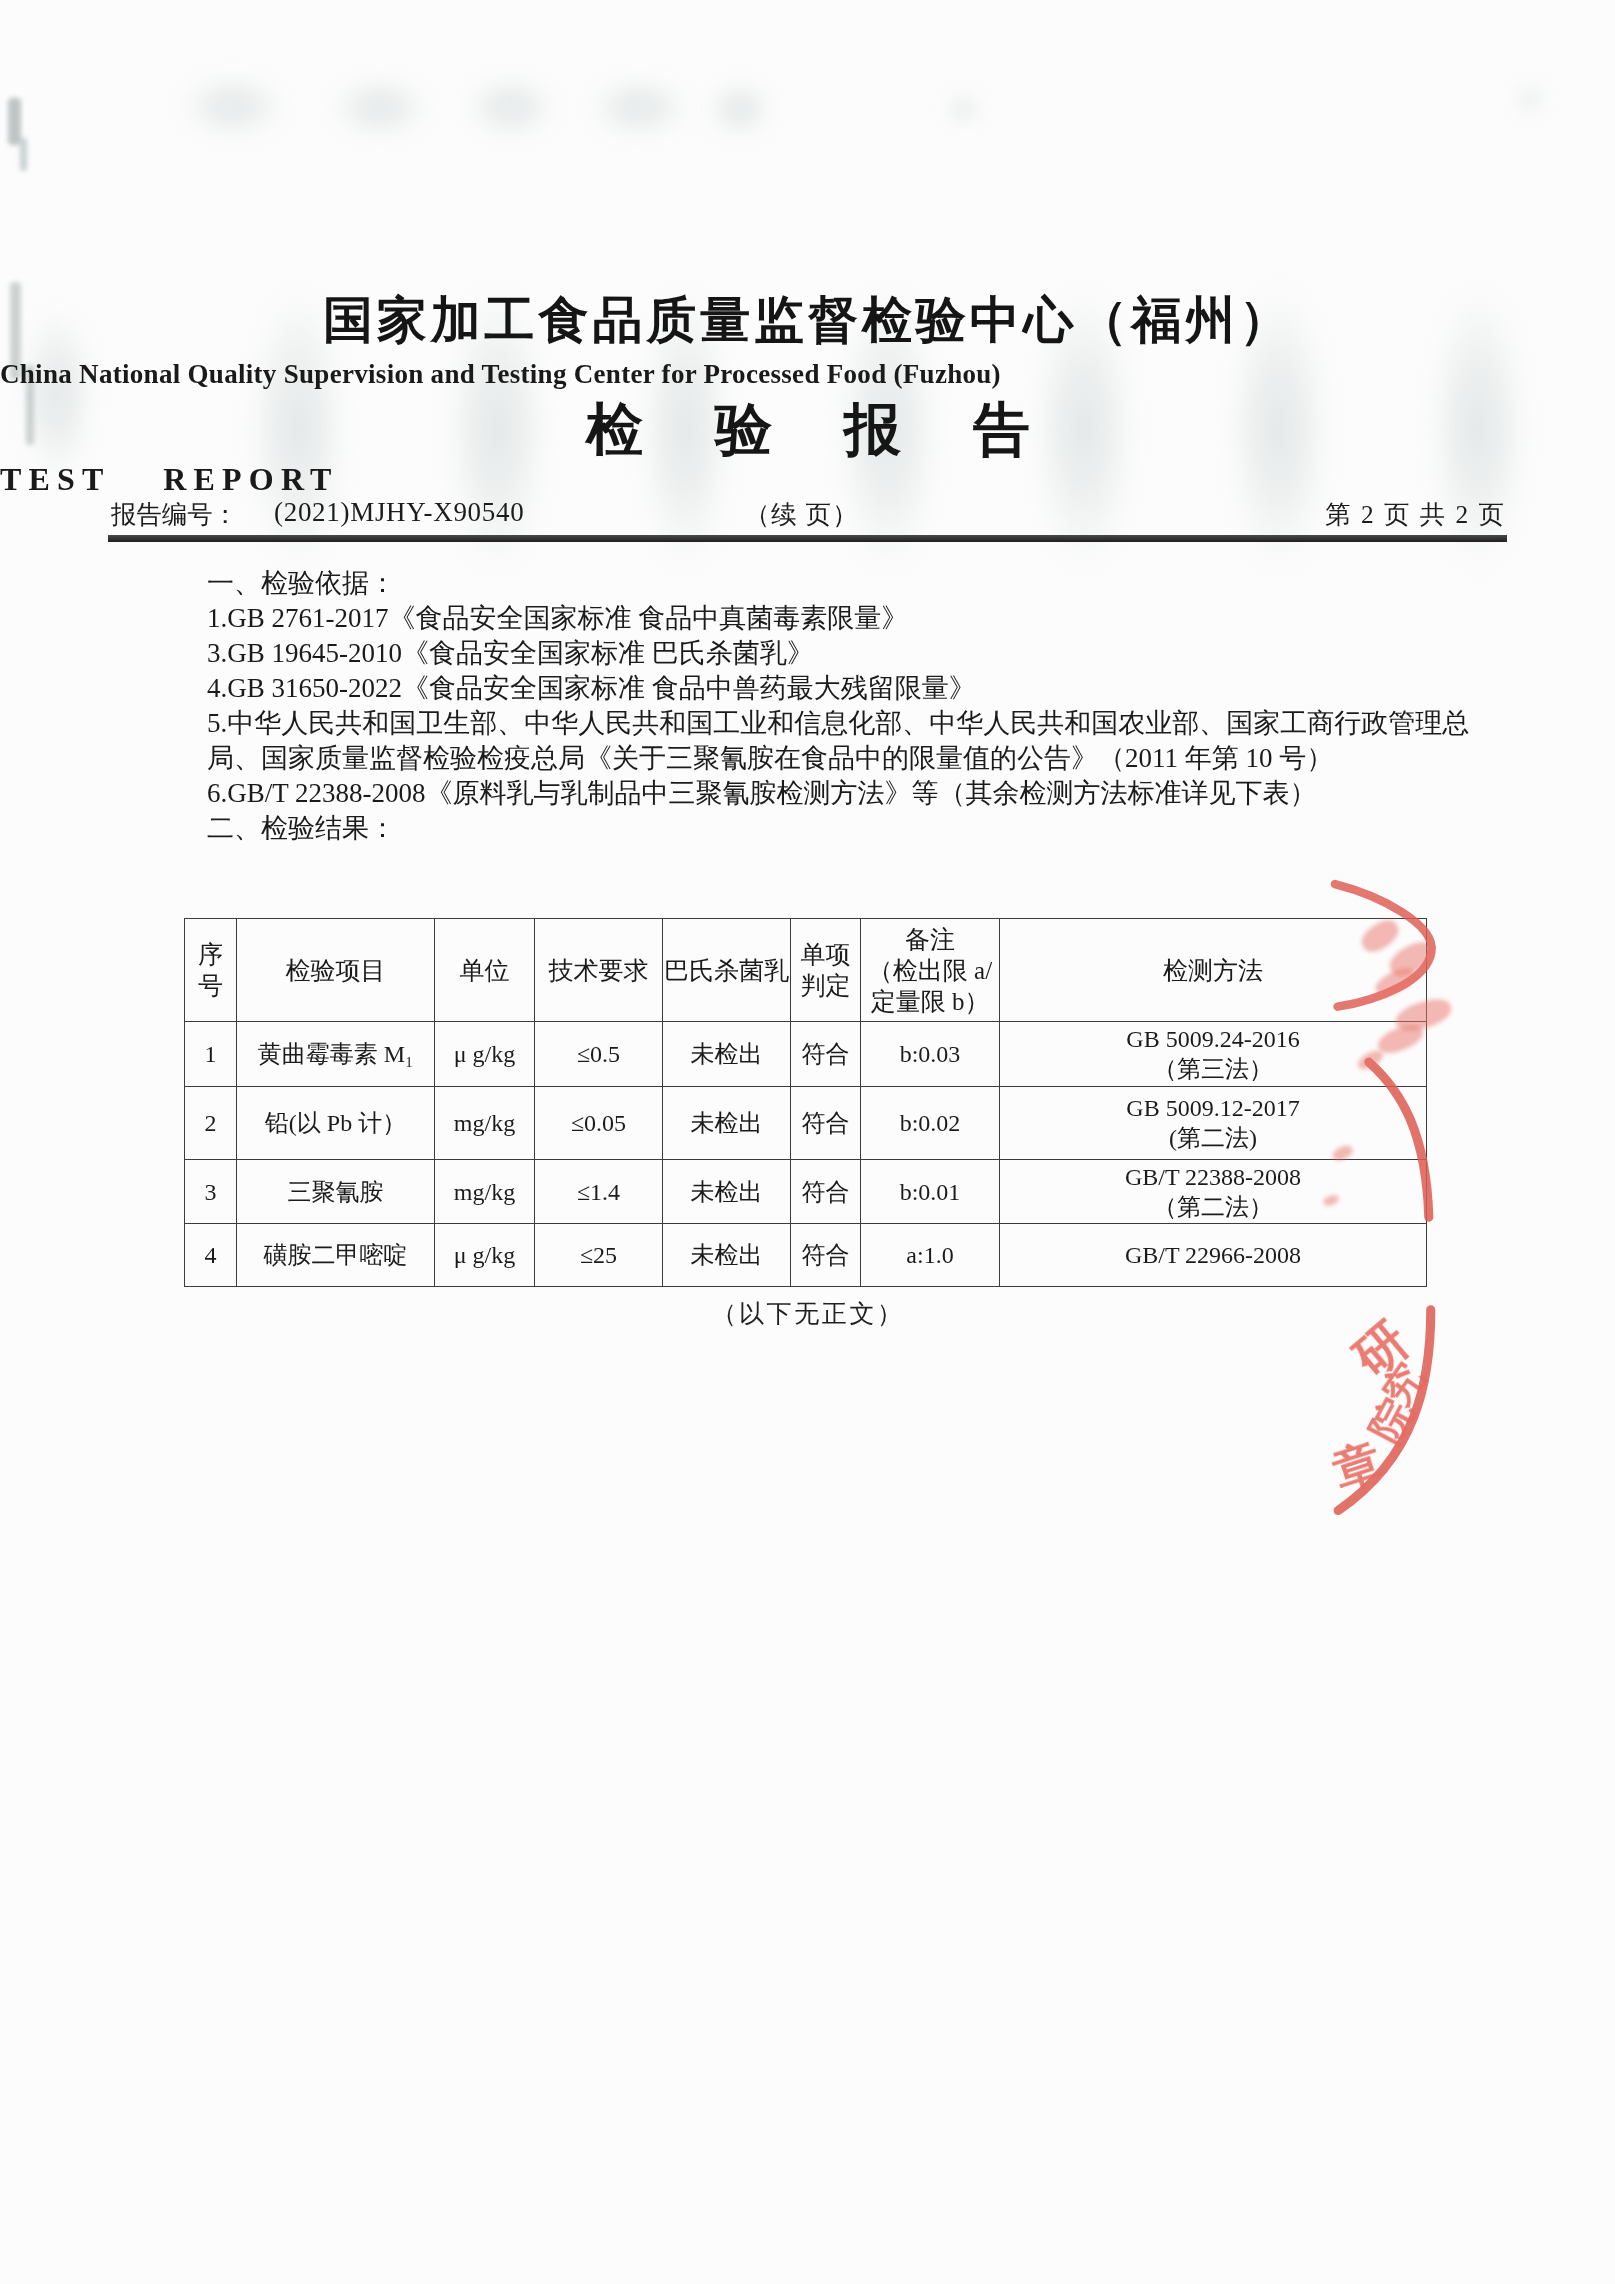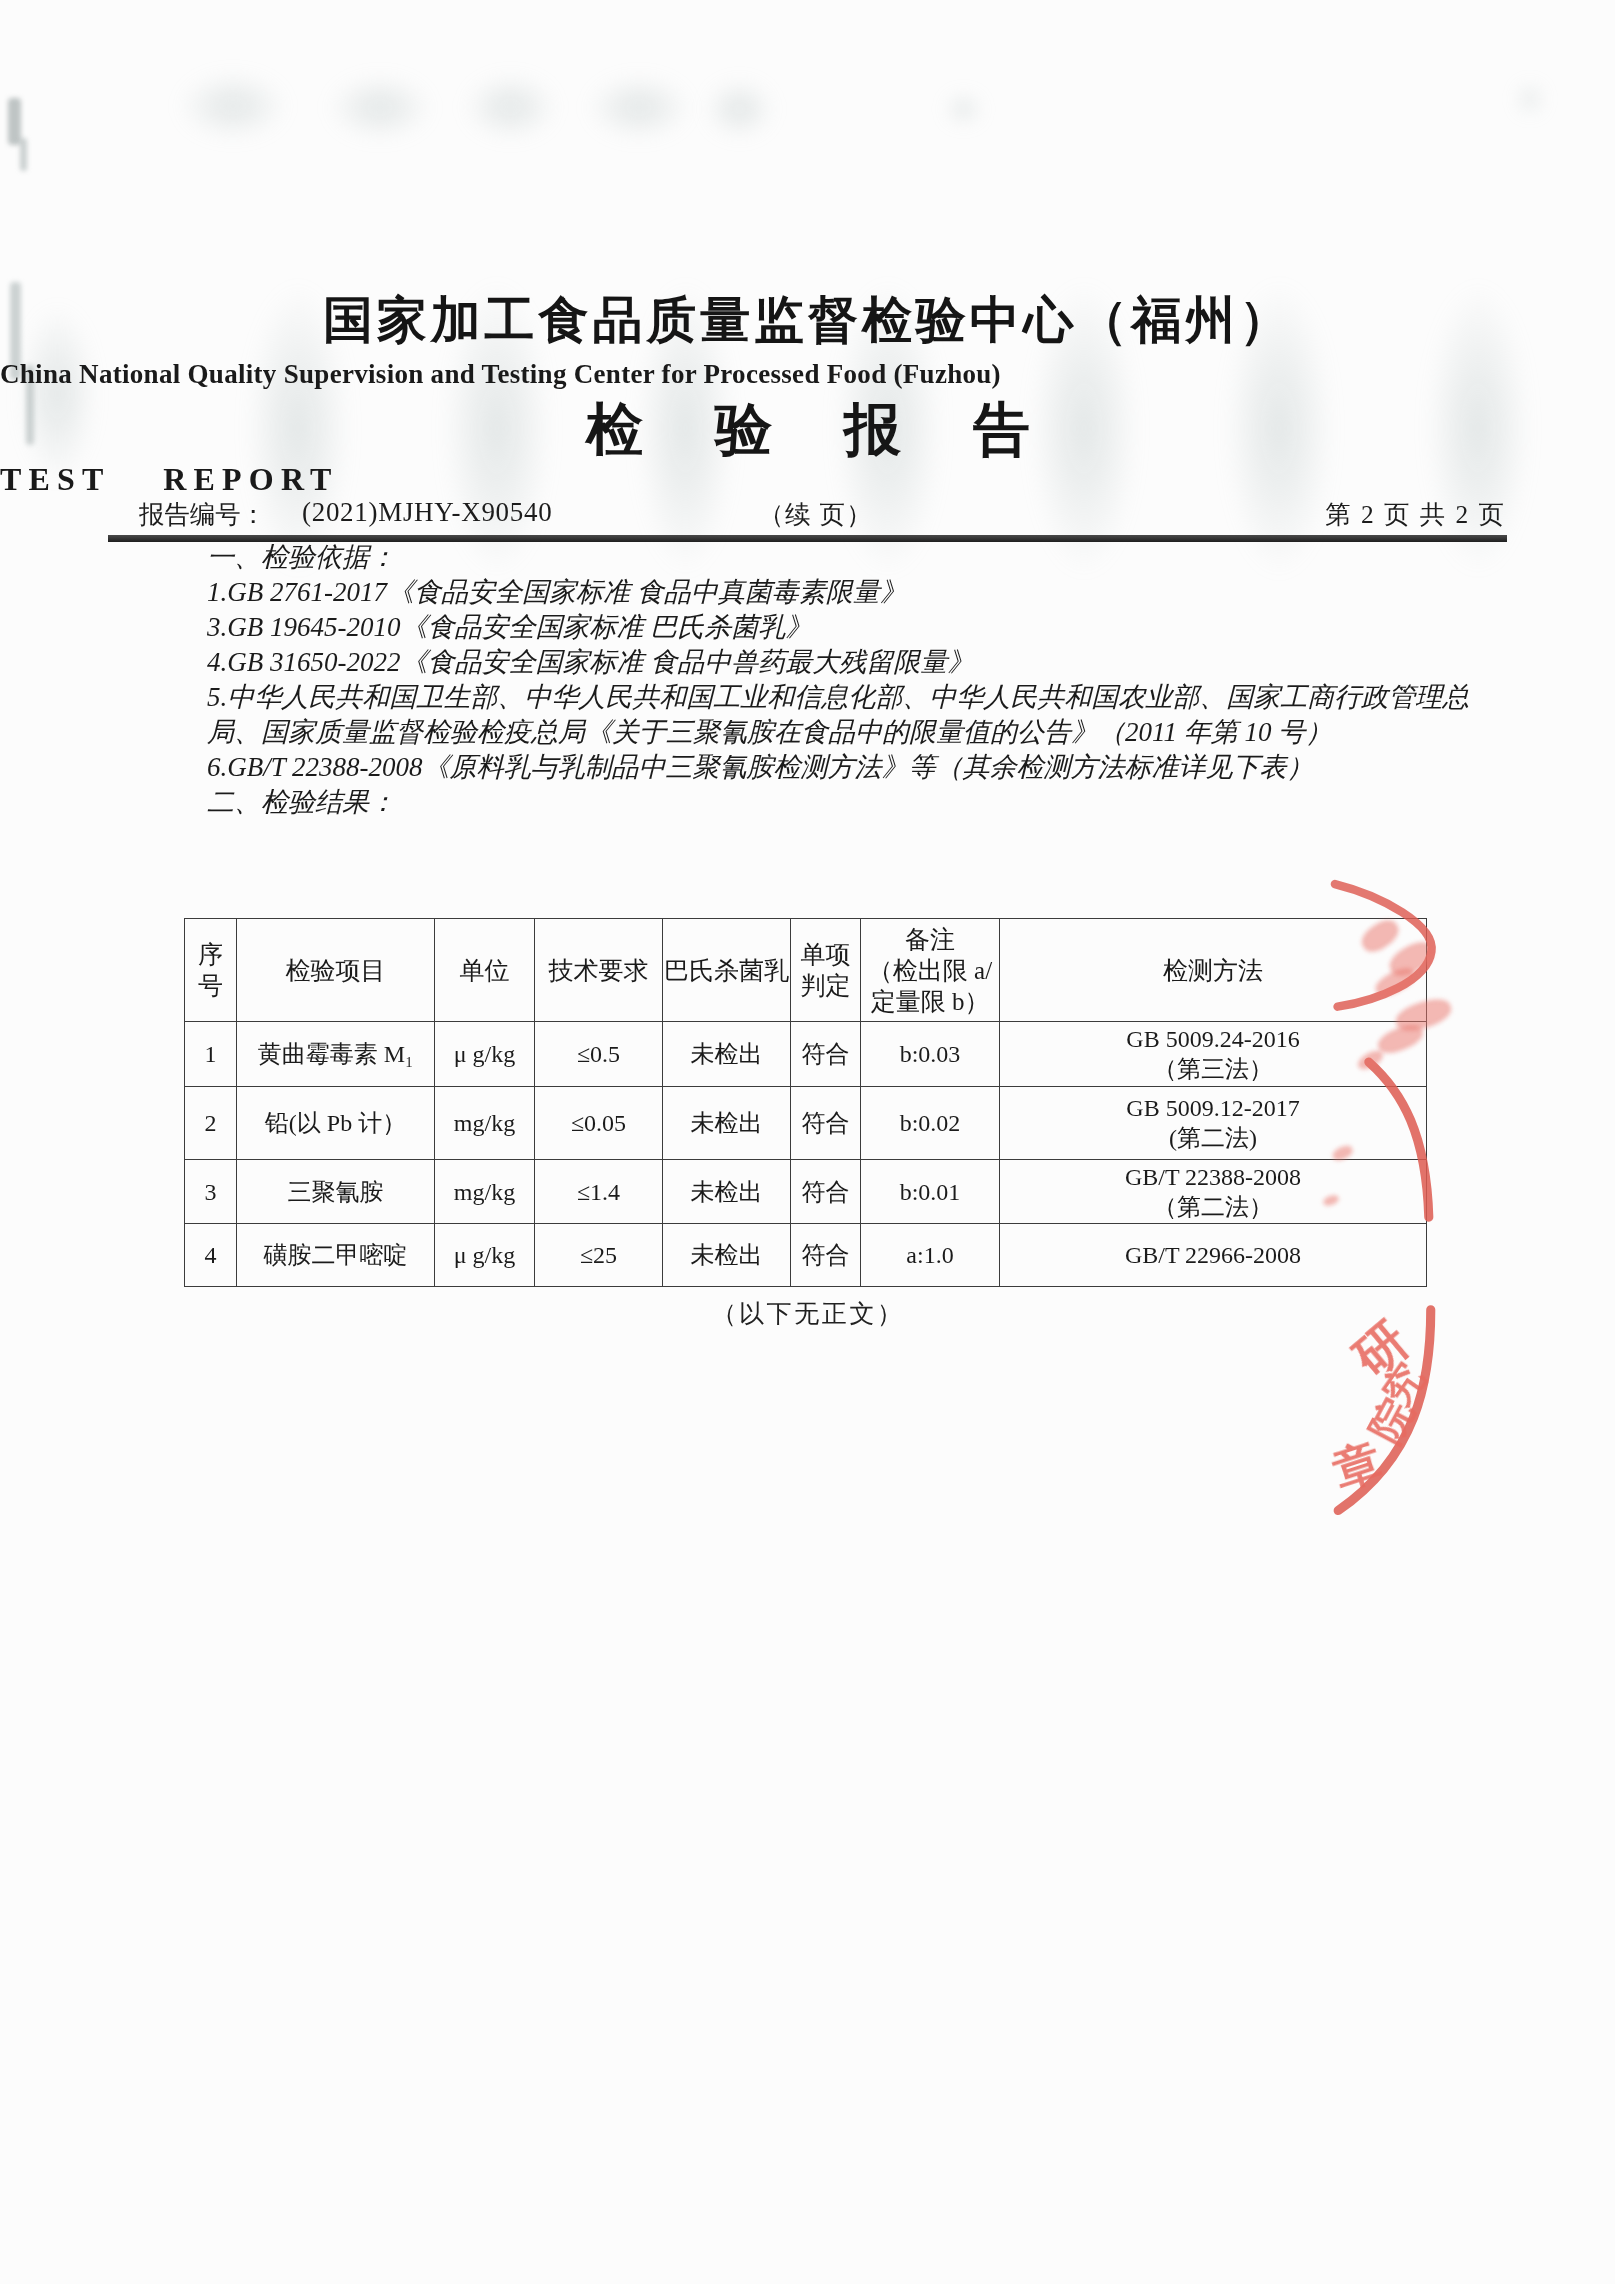--- a/index.html
+++ b/index.html
@@ -47,36 +47,34 @@
   }
   .title-en{
     position:absolute;top:461px;left:0;width:100%;
     font-size:32px;font-weight:bold;
     letter-spacing:7.2px;word-spacing:38px;
     color:#1a1a1a;
   }
   .report-row{
     position:absolute;top:498px;left:111px;right:110px;height:30px;
     font-size:25.4px;
-    margin-left:28px;
   }
   .report-no-label{position:absolute;left:0;top:0;}
   .report-no{position:absolute;left:163px;top:-1.3px;font-size:27px;letter-spacing:0.7px;}
   .continuation{position:absolute;left:50%;transform:translateX(-56%);top:0;letter-spacing:1.3px;font-family:Liberation Serif, serif;}
   .pagination{position:absolute;right:0;top:0;letter-spacing:2px;}
   .rule{
     position:absolute;top:535px;left:108px;width:1399px;height:7.2px;
     background:linear-gradient(#4a4a4a,#1f1f1f);
   }
   
   .basis{
-    position:absolute;top:540px;left:207px;width:1289px;
+    position:absolute;top:566px;left:207px;width:1289px;
     font-size:27px;line-height:35px;
     color:#1b1b1b;
-    font-style:italic;
   }
   .basis div{margin:0;}
   
   table.results{
     position:absolute;top:918px;left:184px;
     width:1242px;
     border-collapse:collapse;
     table-layout:fixed;
     font-size:24px;
     color:#1b1b1b;

